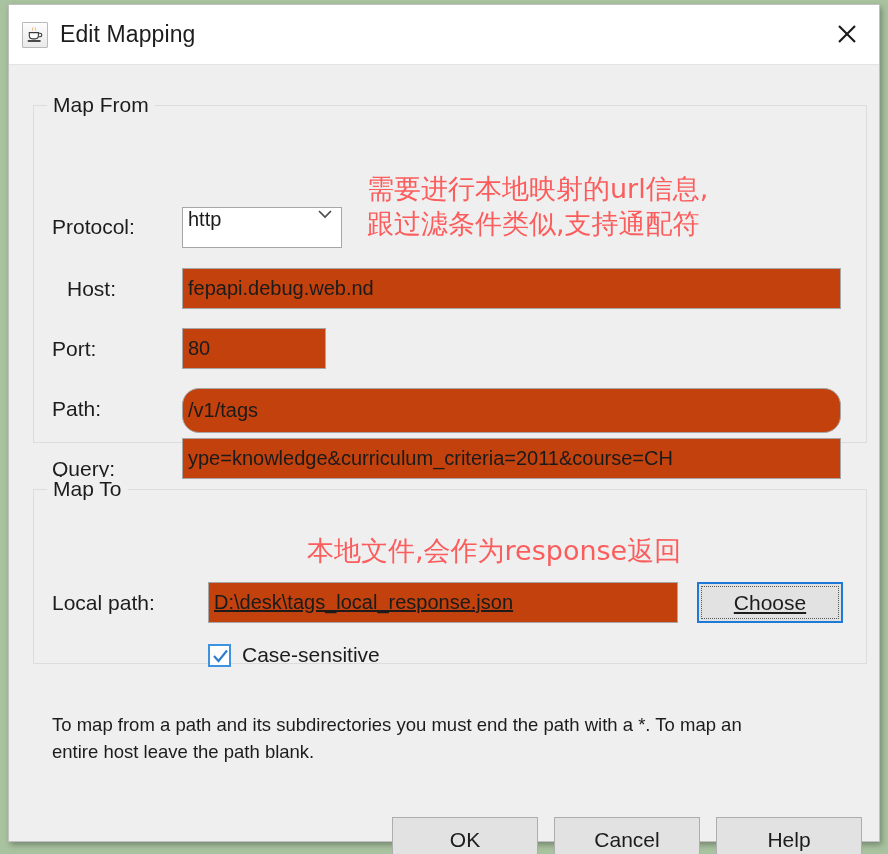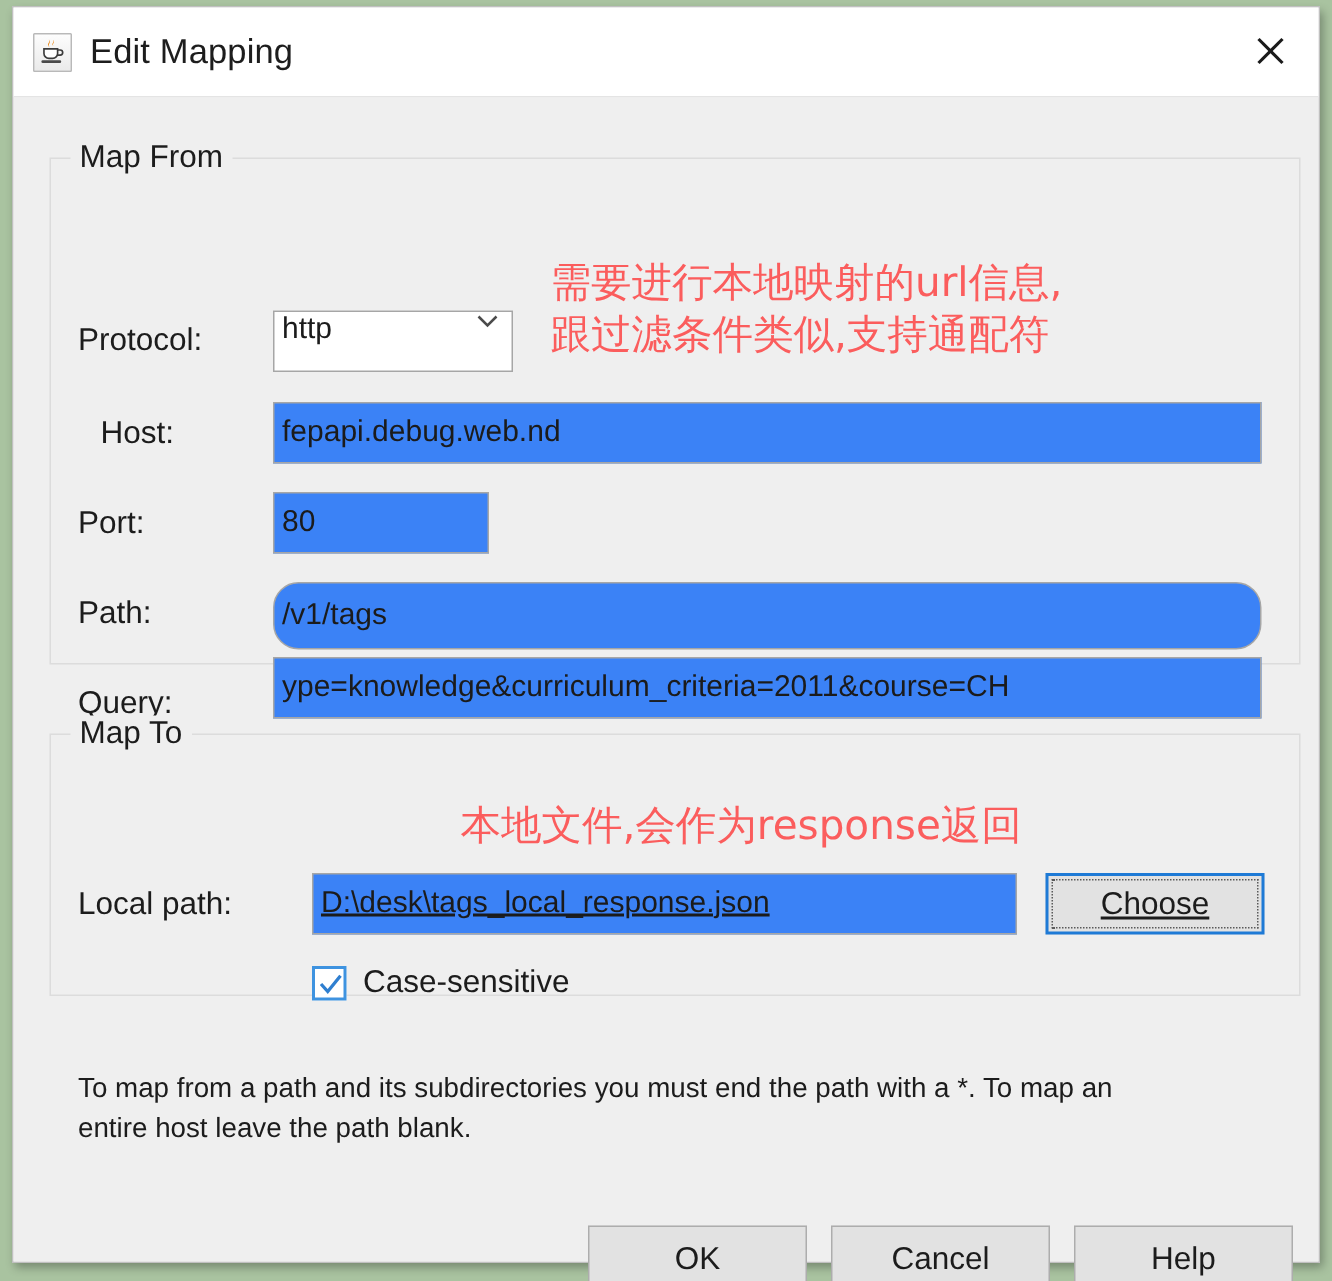--- a/index.html
+++ b/index.html
@@ -110,21 +110,21 @@
   .field-label {
     position: absolute;
     font-size: 21px;
     color: #1c1c1c;
     white-space: nowrap;
   }
 
   .textfield {
     position: absolute;
     border: 1px solid #a6a6a6;
-    background: #3b82f6;
+    background: #c2410c;
     box-sizing: border-box;
     font-family: "Liberation Sans", sans-serif;
     font-size: 20px;
     color: #1b1b1b;
     padding: 0 5px;
     display: flex;
     align-items: center;
     overflow: hidden;
     white-space: nowrap;
   }

